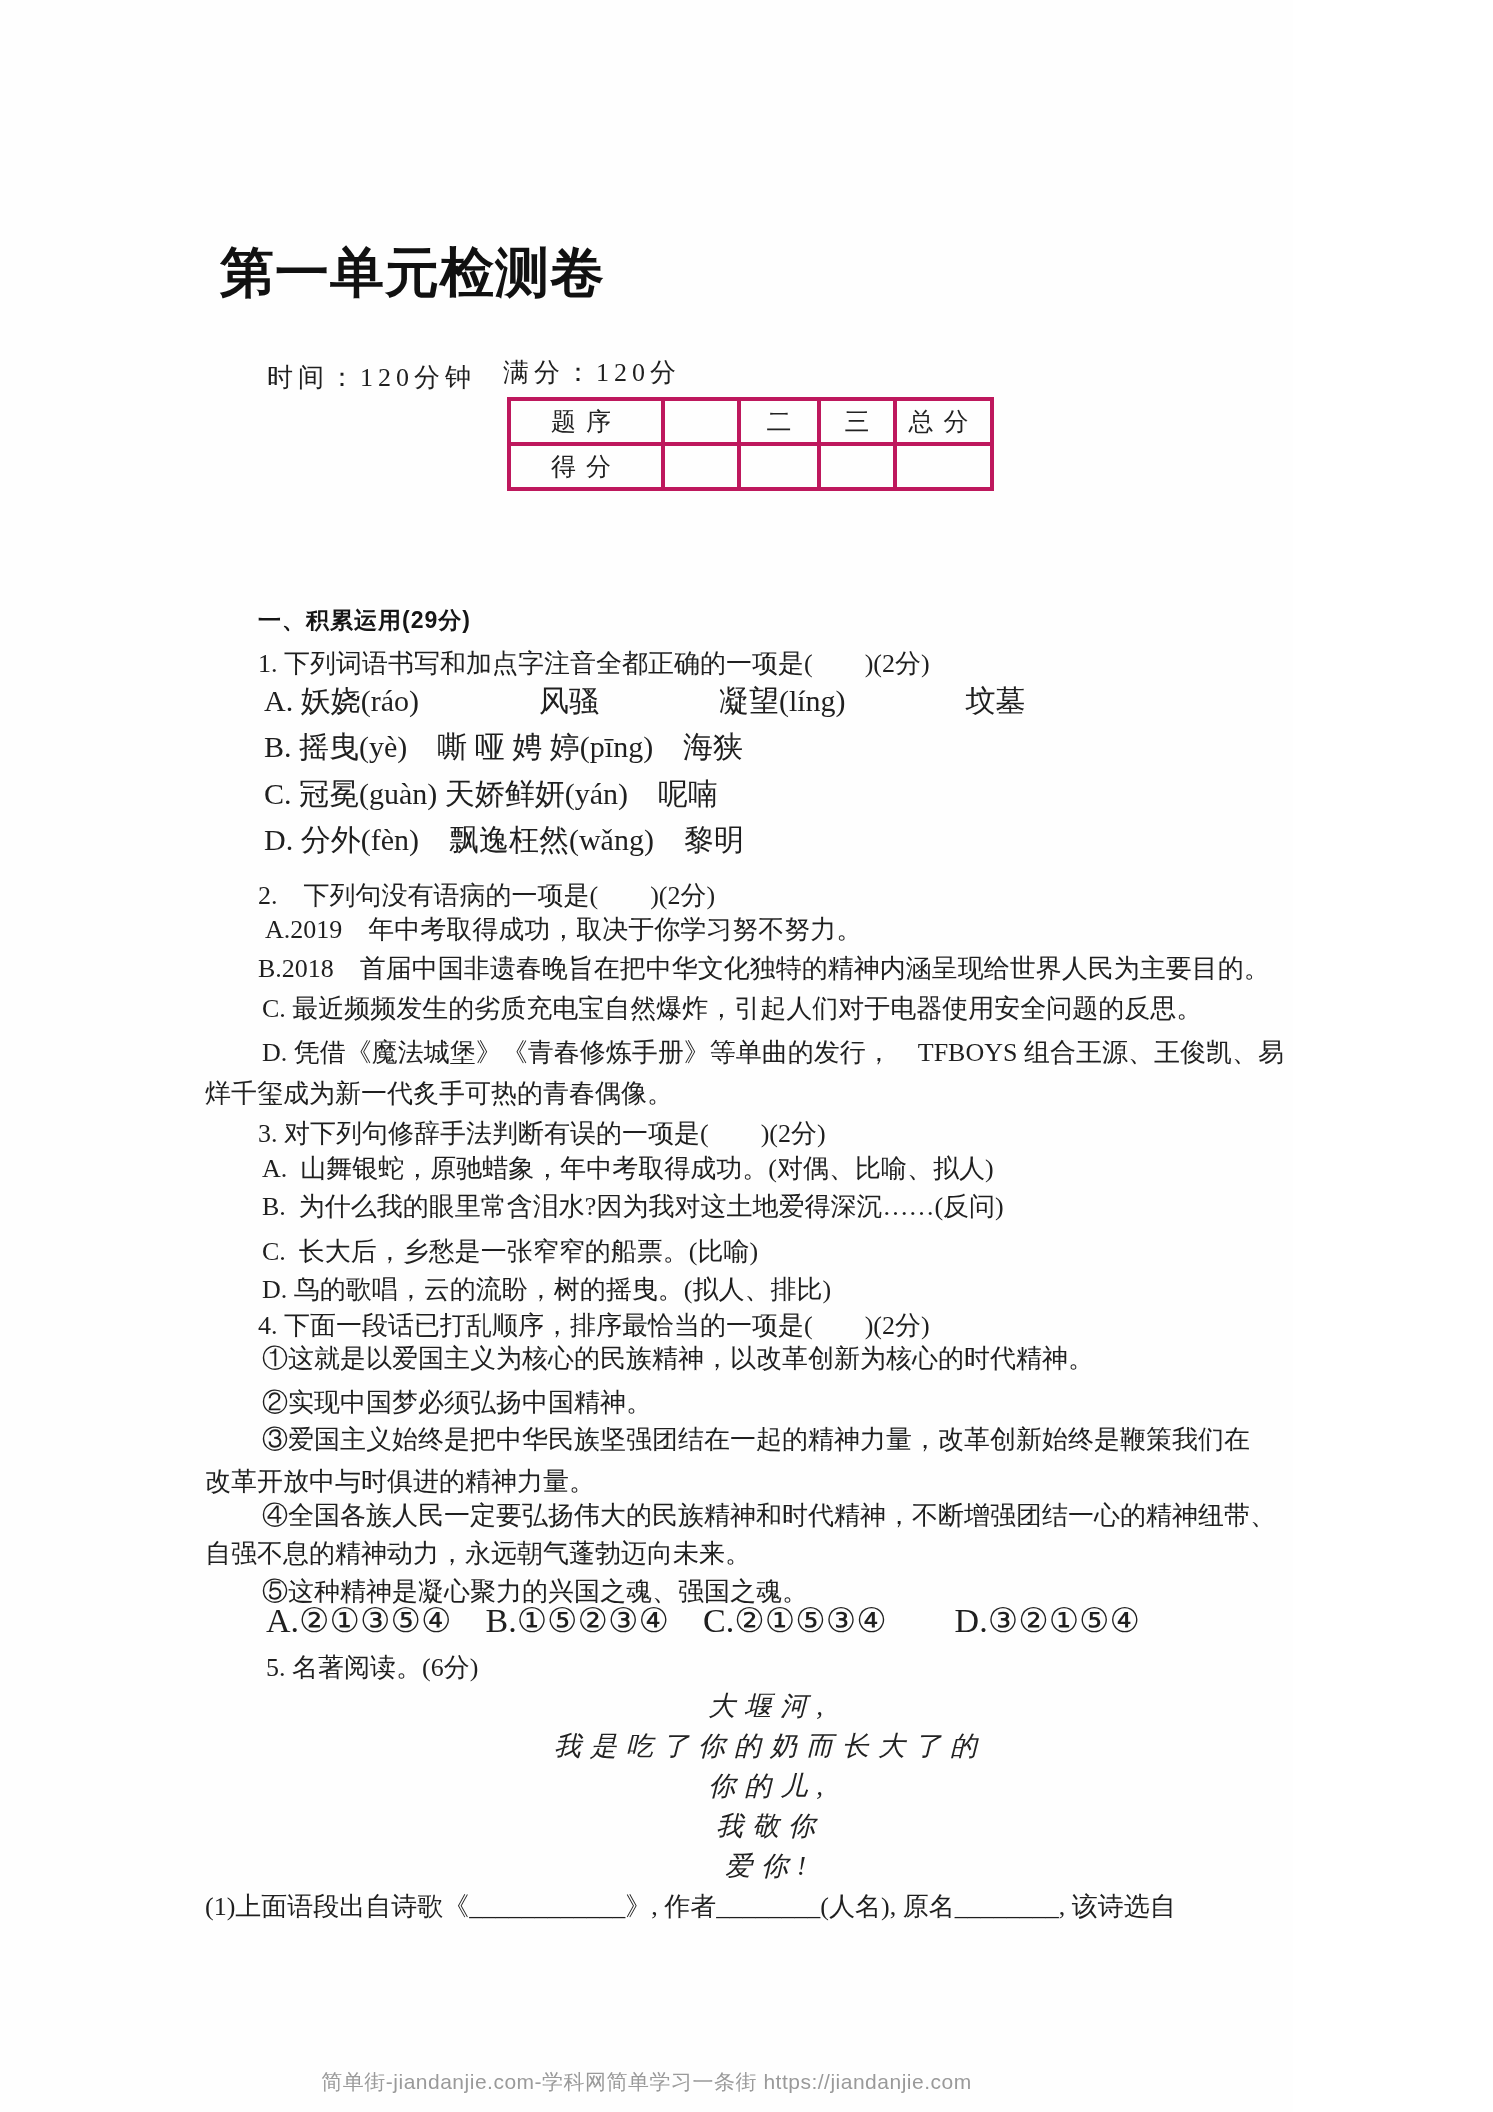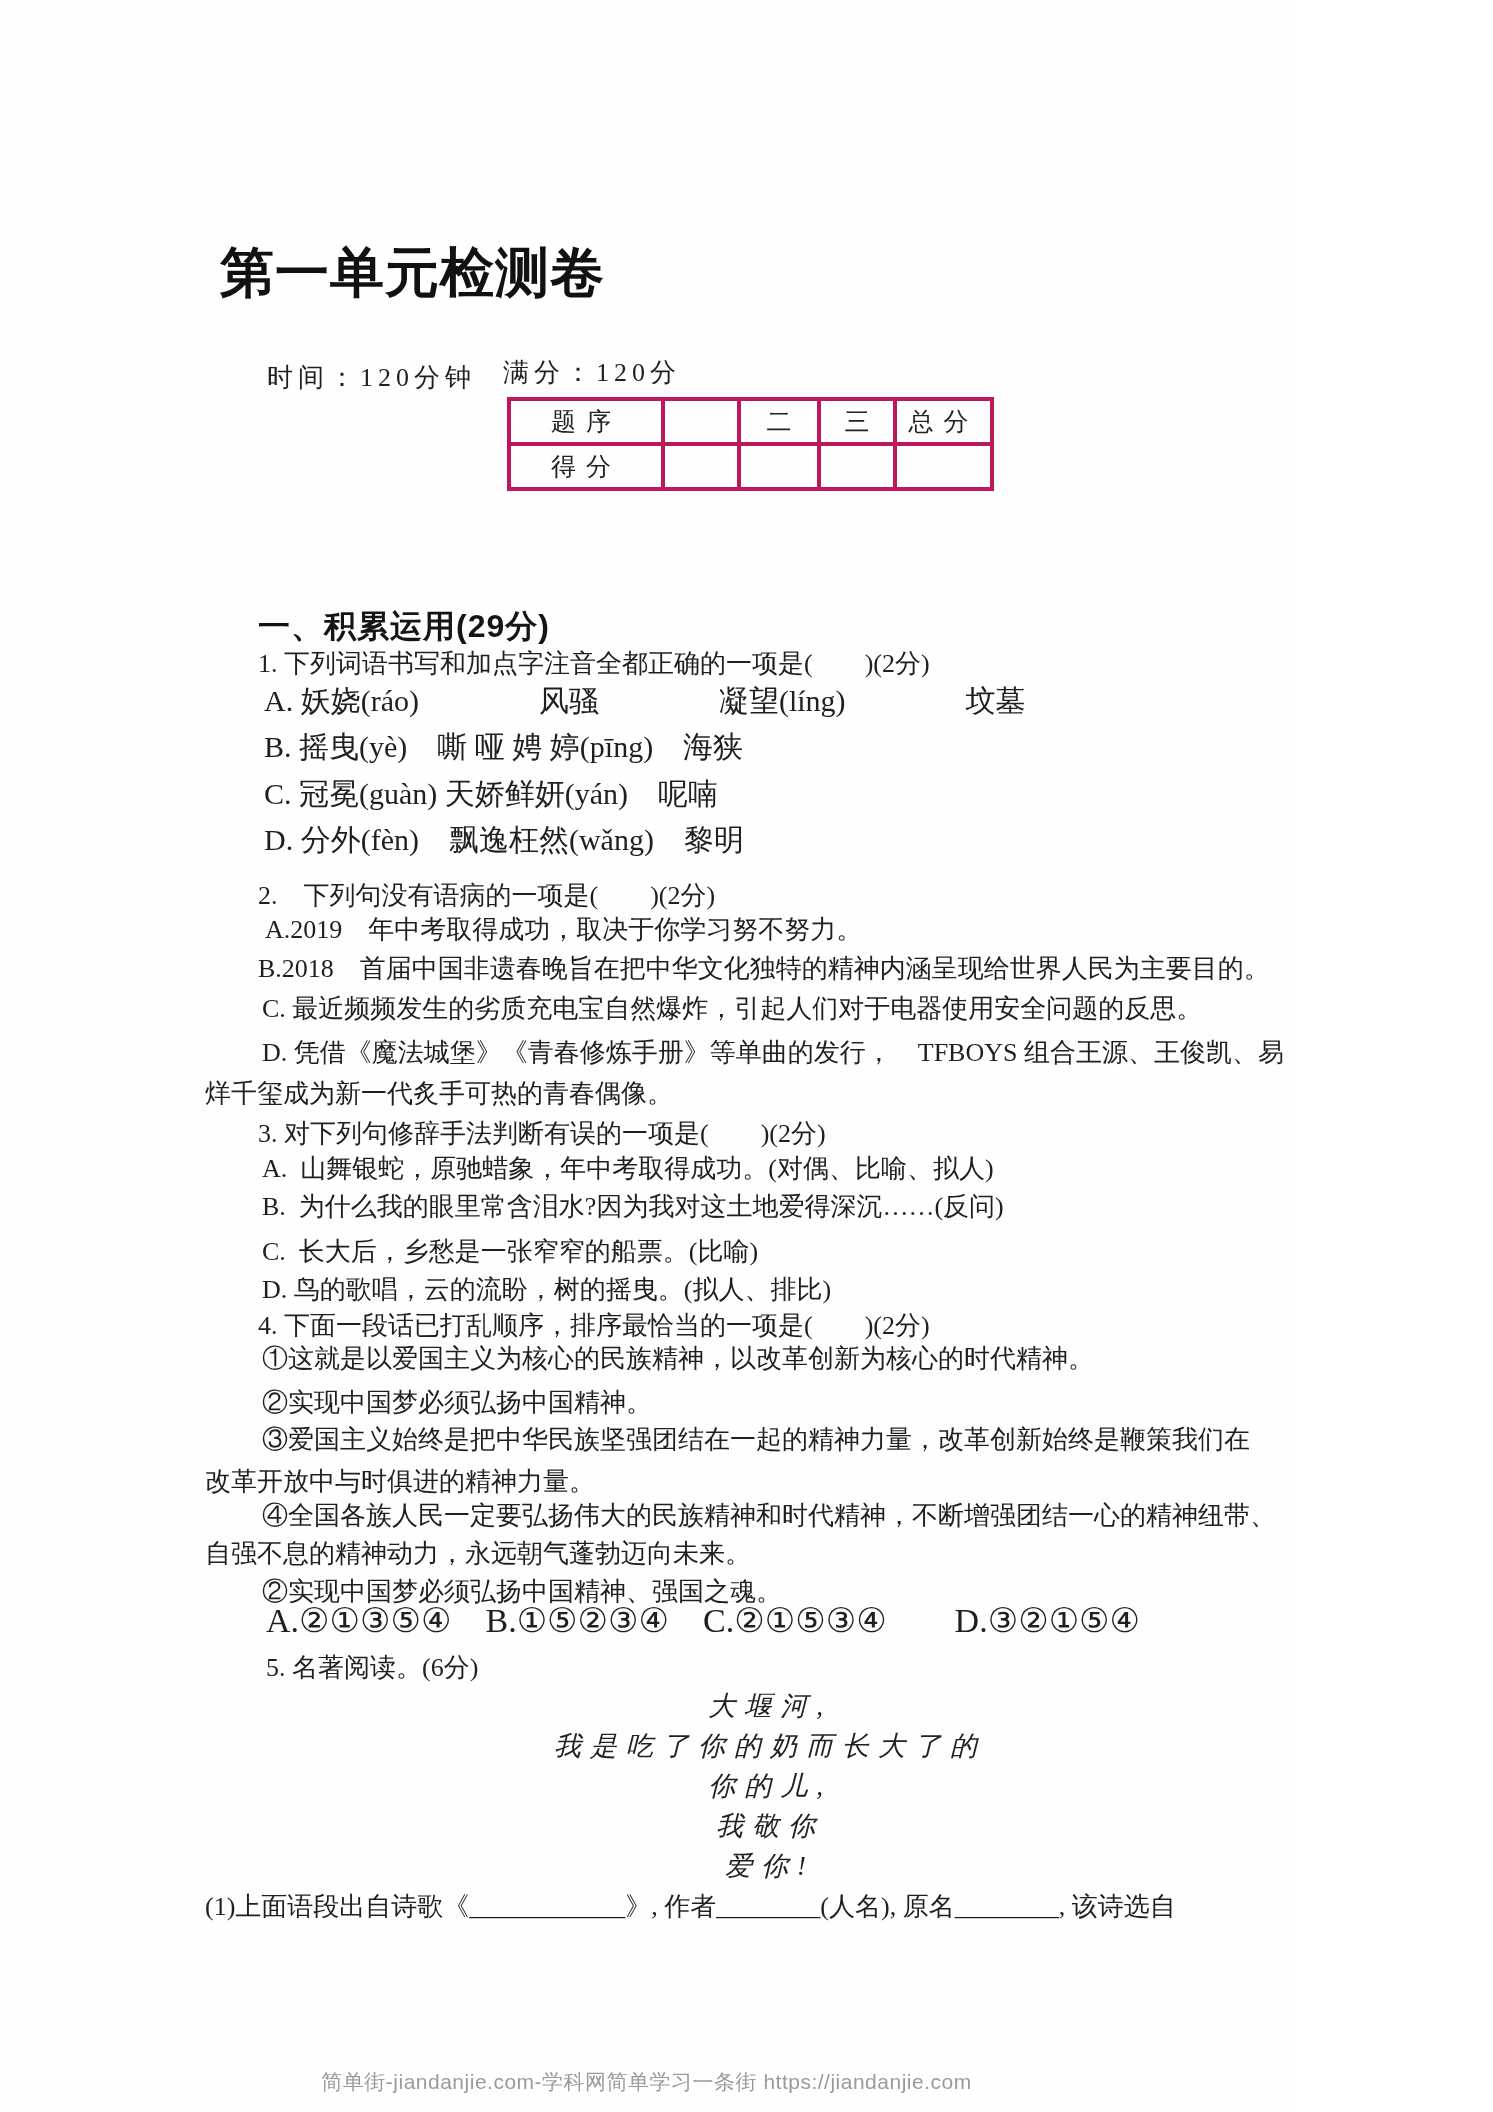--- a/index.html
+++ b/index.html
@@ -25,21 +25,21 @@
     letter-spacing:1px;
     color:#111;
   }
   .meta{
     font-size:26px;
     letter-spacing:5px;
   }
   .h2{
     font-family:"Liberation Sans","DejaVu Sans",sans-serif;
     font-weight:bold;
-    font-size:32px;
+    font-size:23px;
     letter-spacing:1px;
     color:#151515;
   }
   .opt{ font-size:30px; }
   .answers{
     font-size:34px;
     font-family:"Liberation Serif","DejaVu Sans",serif;
   }
   .score-table{
     position:absolute;
@@ -142,21 +142,21 @@
   <div class="t" style="left:262px;top:1236px;">C.  长大后，乡愁是一张窄窄的船票。(比喻)</div>
   <div class="t" style="left:262px;top:1274px;">D. 鸟的歌唱，云的流盼，树的摇曳。(拟人、排比)</div>
 
   <div class="t" style="left:258px;top:1310px;">4. 下面一段话已打乱顺序，排序最恰当的一项是(　　)(2分)</div>
   <div class="t" style="left:262px;top:1343px;">①这就是以爱国主义为核心的民族精神，以改革创新为核心的时代精神。</div>
   <div class="t" style="left:262px;top:1387px;">②实现中国梦必须弘扬中国精神。</div>
   <div class="t" style="left:262px;top:1424px;">③爱国主义始终是把中华民族坚强团结在一起的精神力量，改革创新始终是鞭策我们在</div>
   <div class="t" style="left:205px;top:1466px;">改革开放中与时俱进的精神力量。</div>
   <div class="t" style="left:262px;top:1500px;">④全国各族人民一定要弘扬伟大的民族精神和时代精神，不断增强团结一心的精神纽带、</div>
   <div class="t" style="left:205px;top:1538px;">自强不息的精神动力，永远朝气蓬勃迈向未来。</div>
-  <div class="t" style="left:262px;top:1576px;">②实现中国梦必须弘扬中国精神、强国之魂。</div>
+  <div class="t" style="left:262px;top:1576px;">⑤这种精神是凝心聚力的兴国之魂、强国之魂。</div>
   <div class="t answers" style="left:266px;top:1601px;">A.②①③⑤④　B.①⑤②③④　C.②①⑤③④　　D.③②①⑤④</div>
 
   <div class="t" style="left:266px;top:1652px;">5. 名著阅读。(6分)</div>
 
   <div class="poem">
     <div class="poem-line">大堰河,</div>
     <div class="poem-line">我是吃了你的奶而长大了的</div>
     <div class="poem-line">你的儿,</div>
     <div class="poem-line">我敬你</div>
     <div class="poem-line">爱你!</div>

